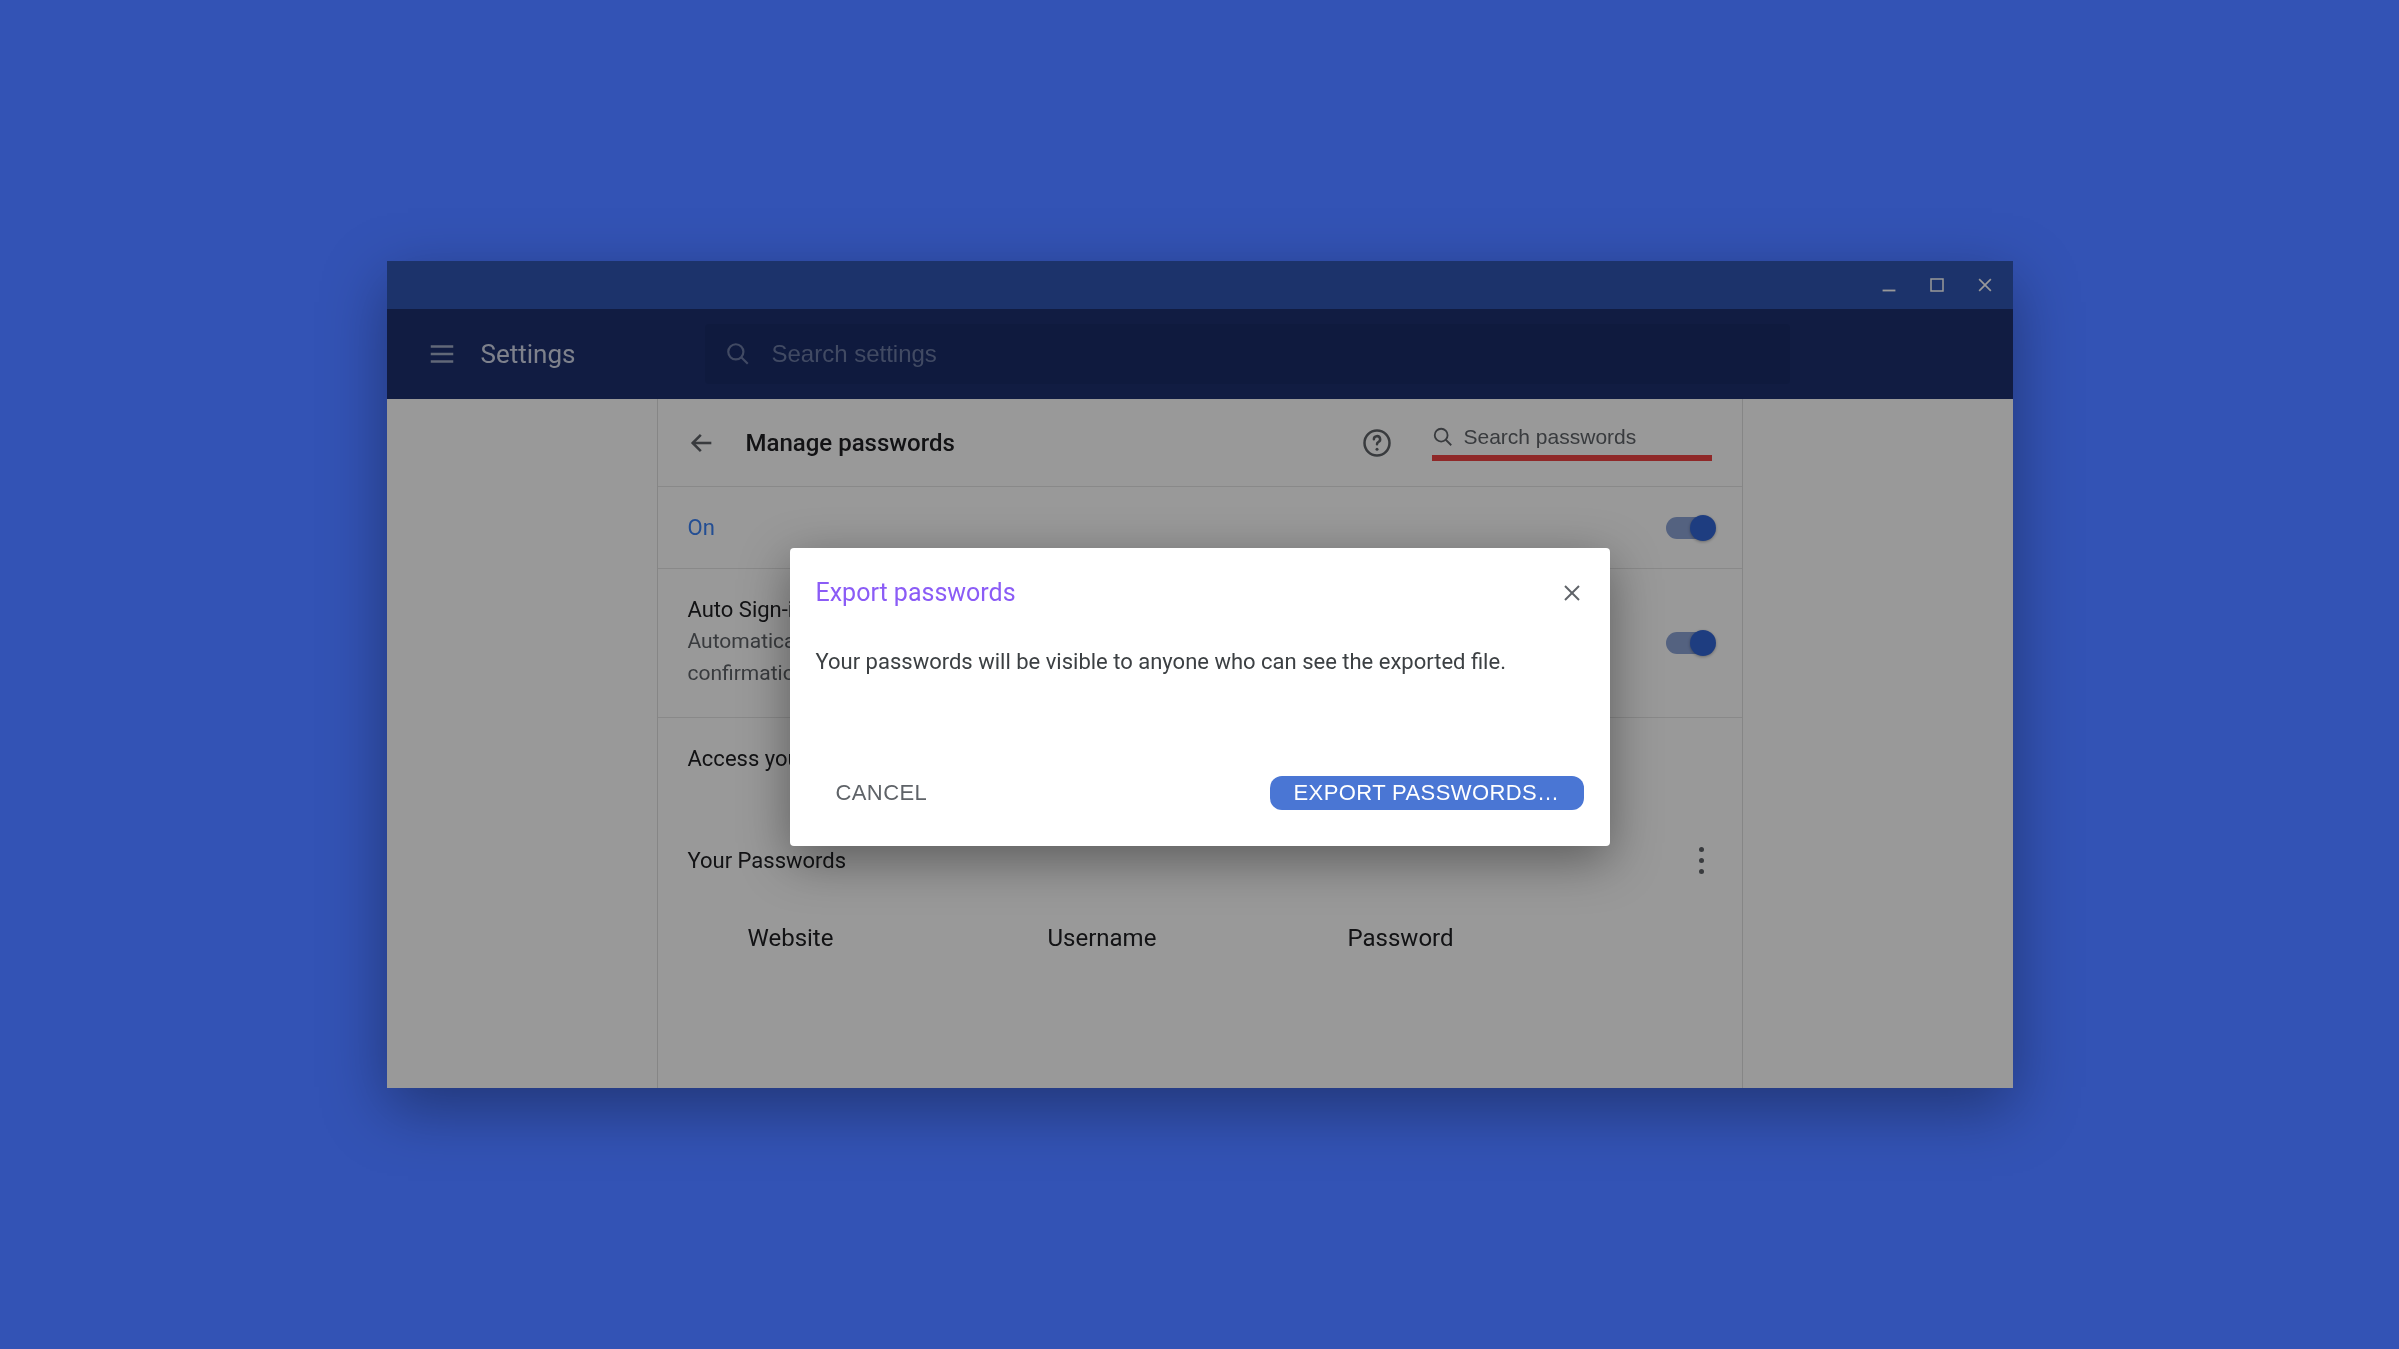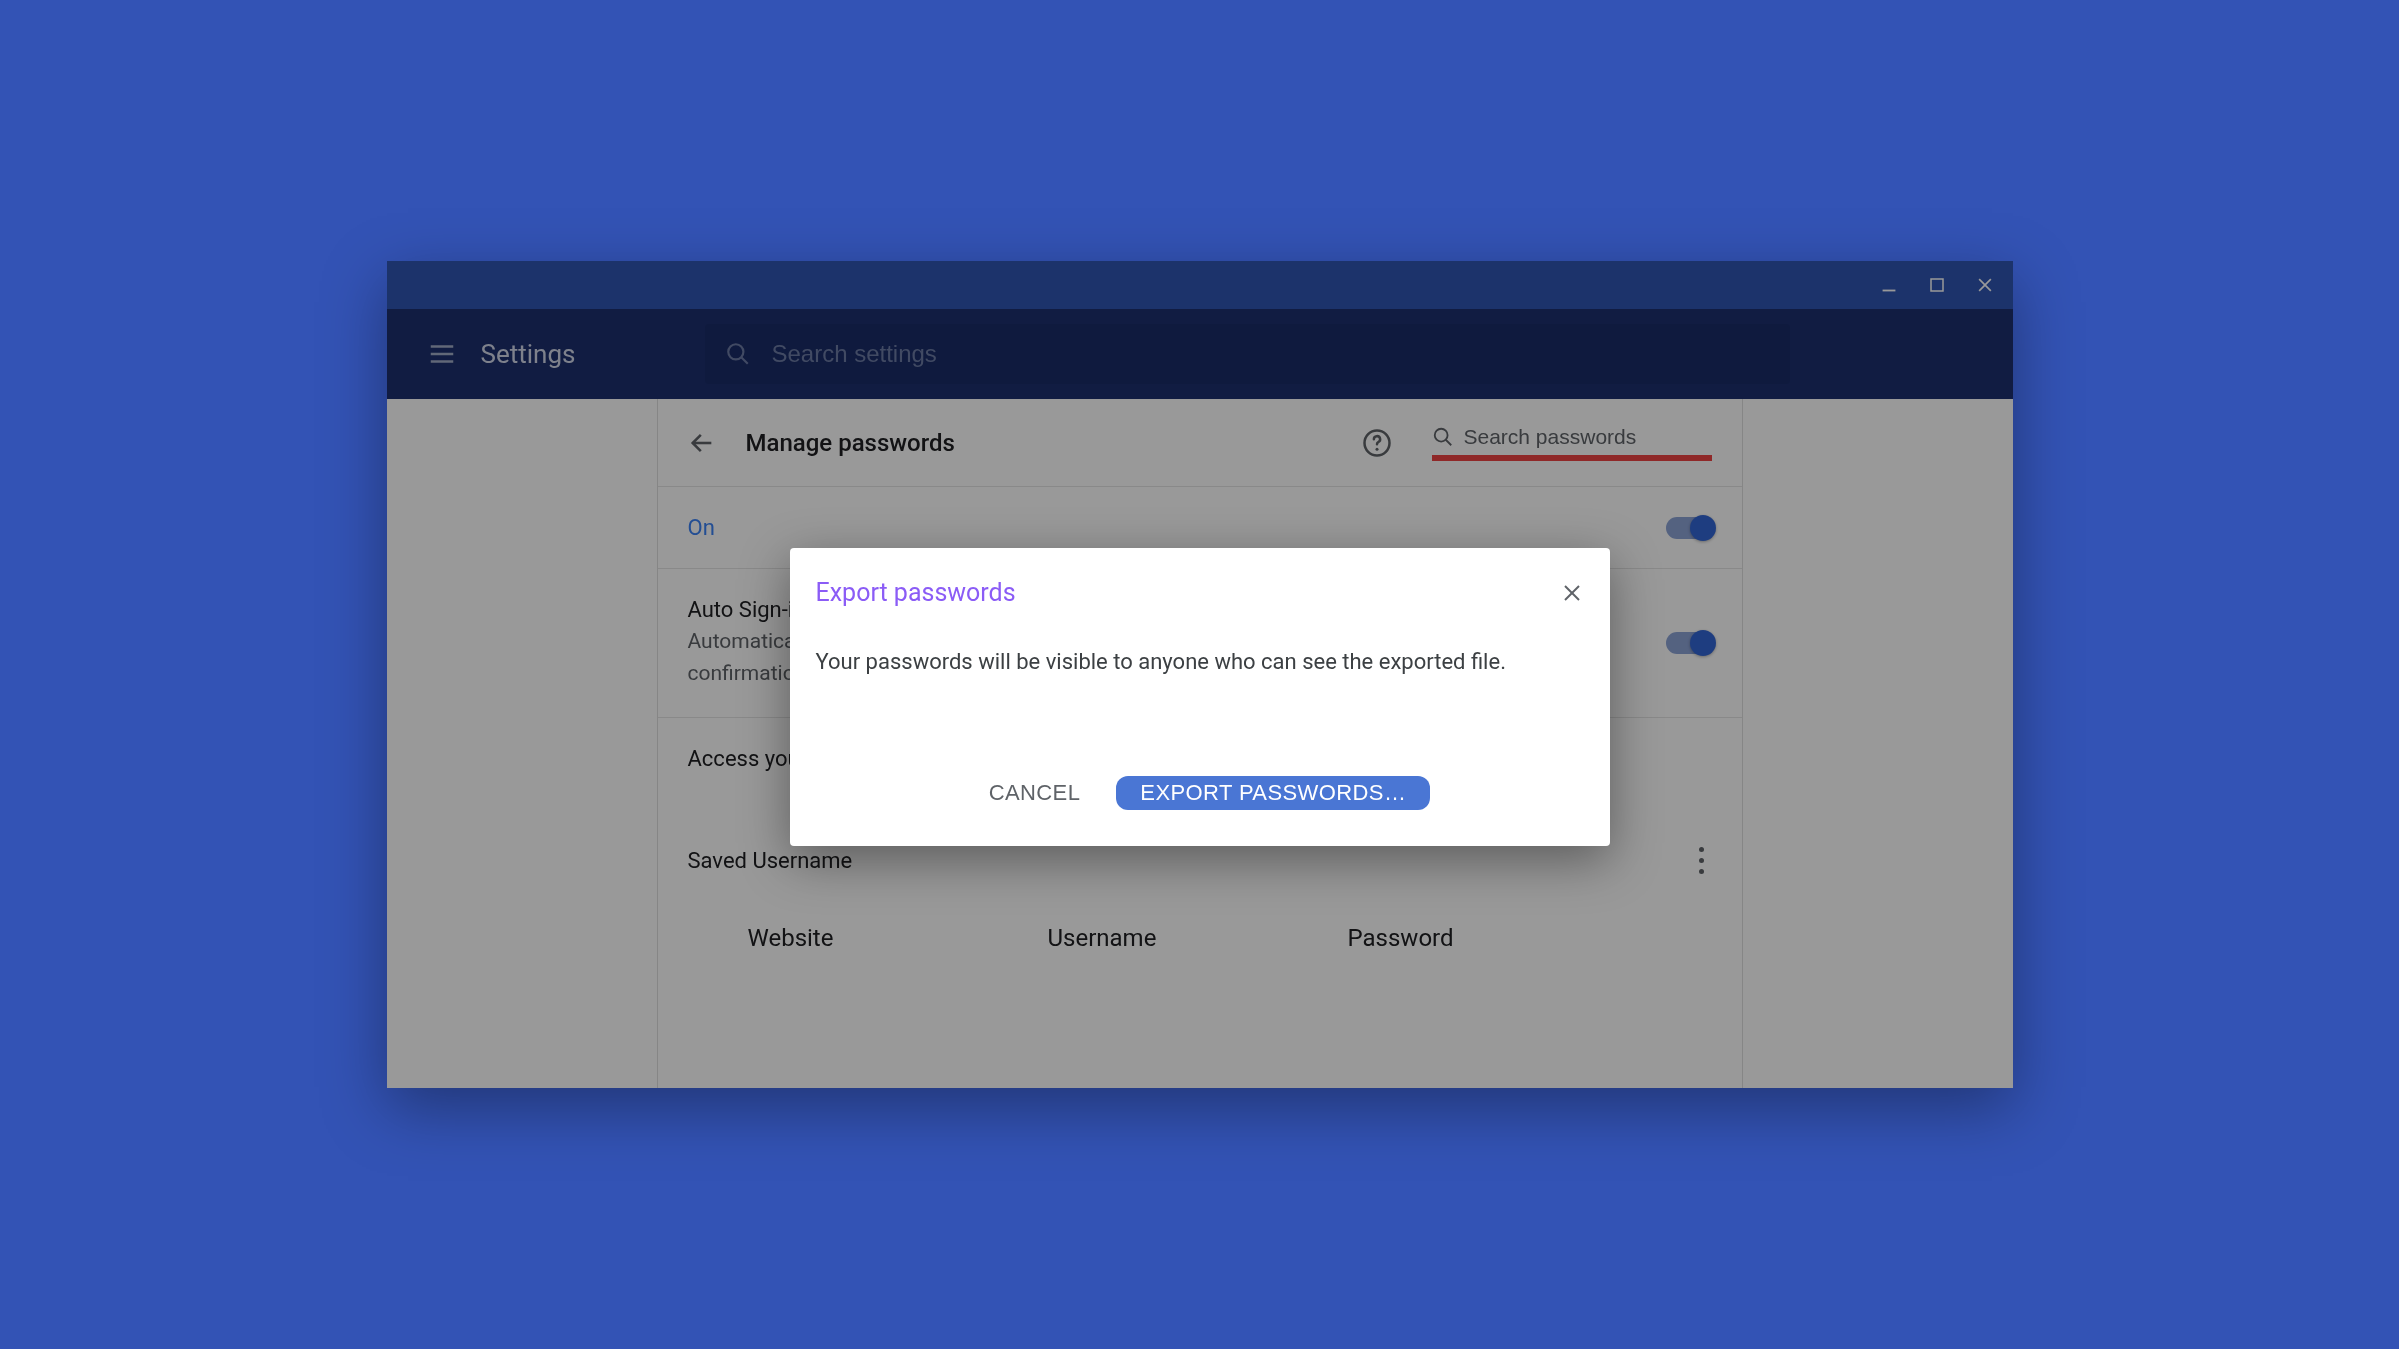--- a/index.html
+++ b/index.html
@@ -270,21 +270,21 @@
       color: #5f6368;
       display:flex;
     }
     .dialog-body {
       margin-top: 42px;
       font-size: 22px;
       color: #3c4043;
     }
     .dialog-actions {
       display: flex;
-      justify-content: center;
+      justify-content: space-between;
       margin-top: 92px;
       gap: 16px;
       align-items: center;
     }
     .btn-flat {
       background: transparent;
       border: none;
       color: #5f6368;
       font-size: 22px;
       font-weight: 500;
@@ -394,21 +394,21 @@
           </div>
         </div>
         <div class="toggle"></div>
       </div>
 
       <div class="access-row">
         <span>Access your</span>
       </div>
 
       <div class="saved-header">
-        <div class="saved-title">Saved Username</div>
+        <div class="saved-title">Your Passwords</div>
         <div class="kebab">
           <span></span>
             <span></span>
             <span></span>
         </div>
       </div>
 
       <div class="columns">
         <div class="col col1">Website</div>
         <div class="col col2">Username</div>

